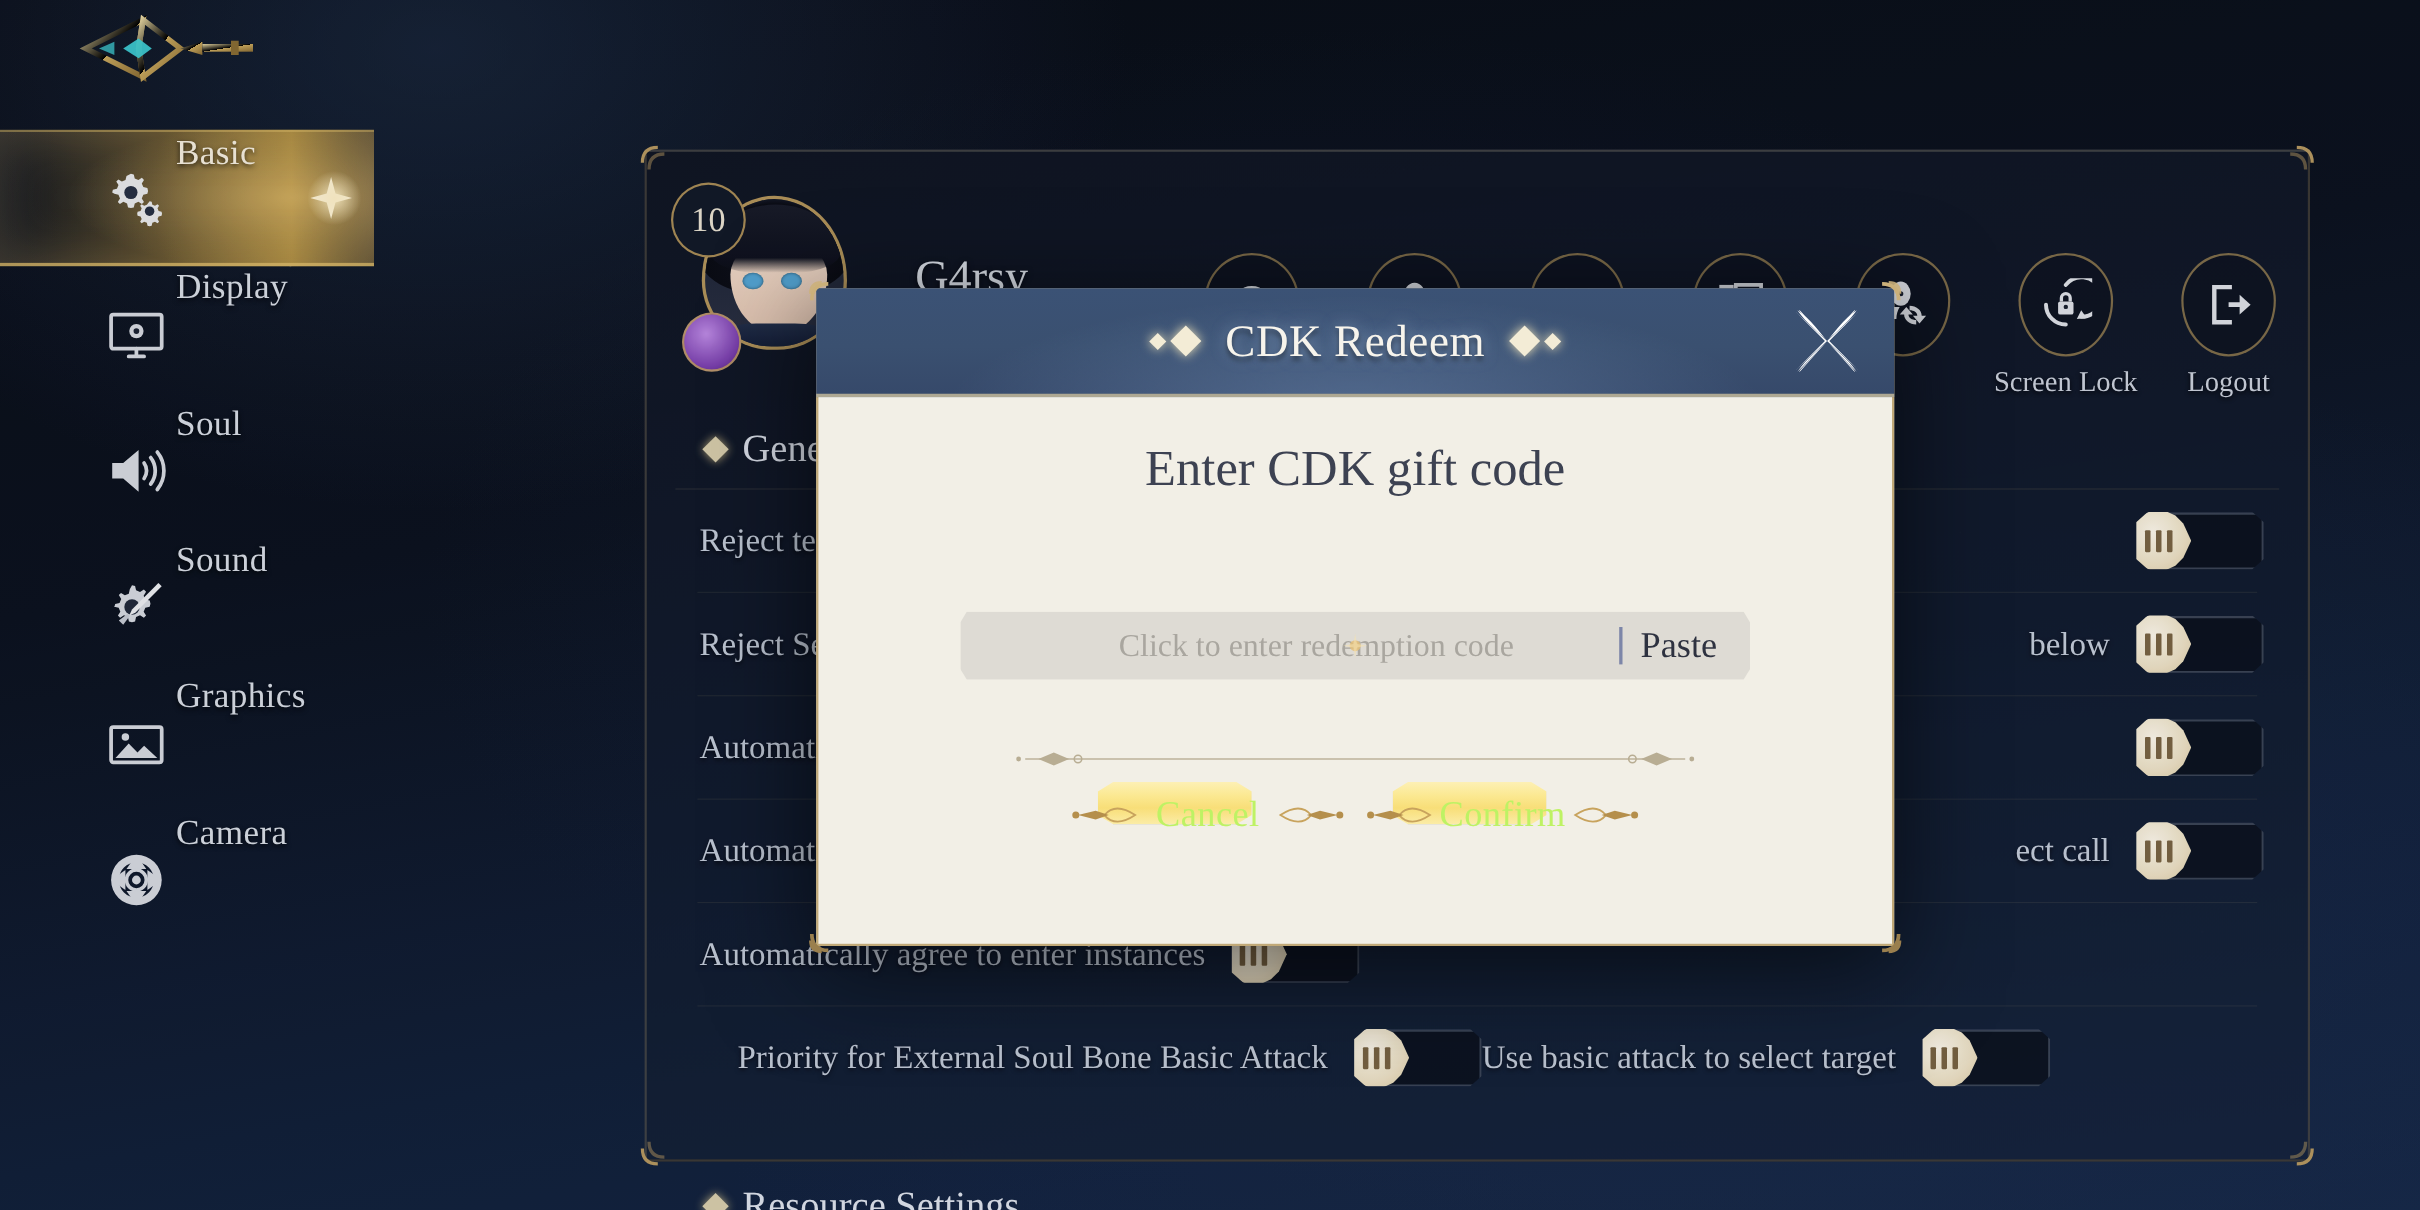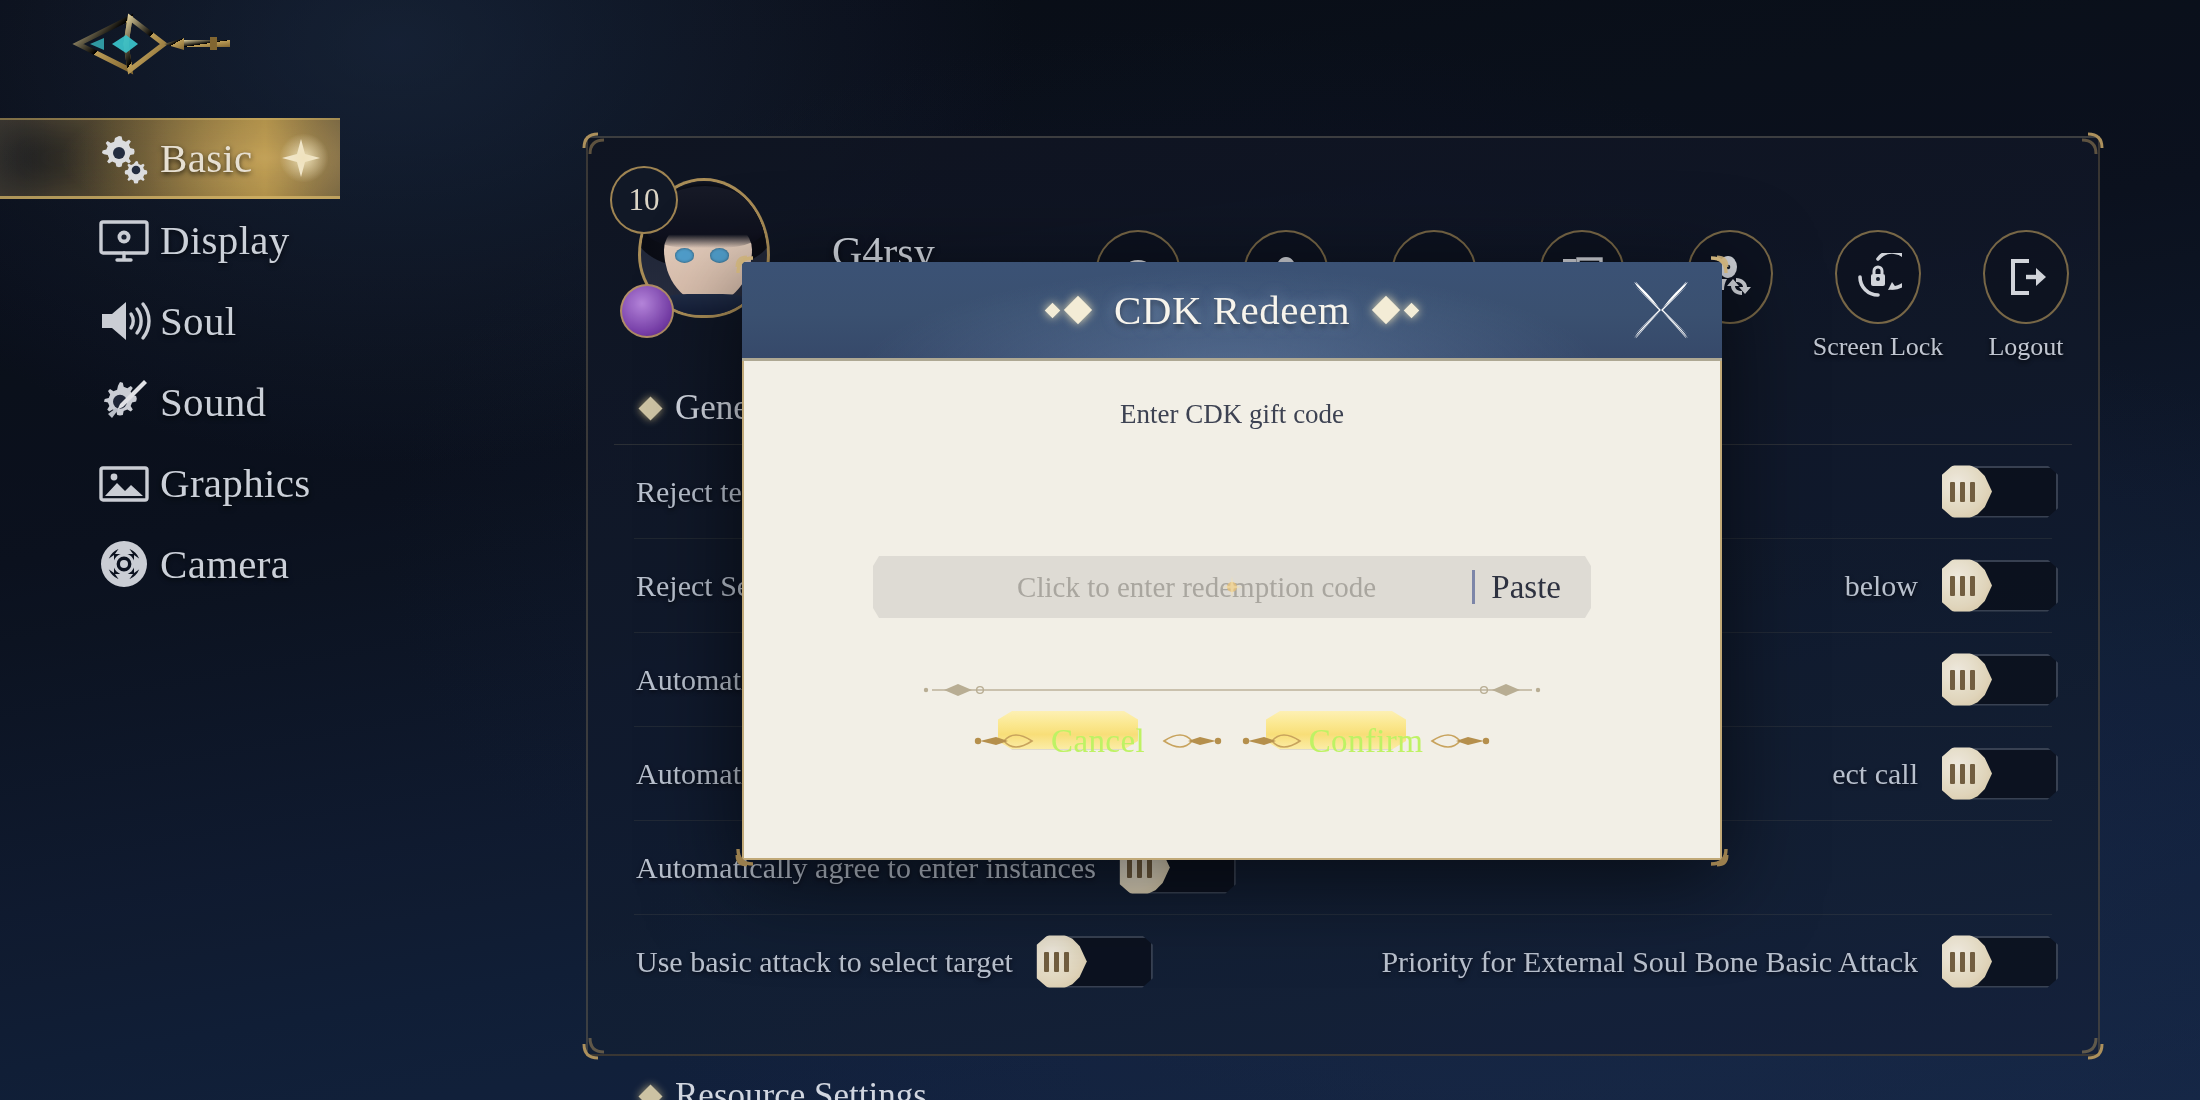--- a/index.html
+++ b/index.html
@@ -29,23 +29,23 @@
       radial-gradient(1.5px 1.5px at 91% 77%, rgba(255,255,255,.15), transparent),
       radial-gradient(1px 1px at 47% 88%, rgba(255,255,255,.12), transparent);
   }
 
   
   #logo { position:absolute; left:60px; top:4px; width:220px; height:78px; }
 
   
   #sidebar { position:absolute; left:0; top:118px; width:340px; }
   .nav-item{
-    position:relative; height:81px;
-    display:flex; align-items:center; padding-left:96px;
-    color:#d8dde6; font-size:41px; letter-spacing:.3px;
+    position:relative; height:124px;
+    display:flex; padding-left:96px;
+    color:#d8dde6; font-size:32px; letter-spacing:.3px;
     font-family:"Liberation Serif","DejaVu Serif",serif;
     text-shadow:0 2px 5px rgba(0,0,0,.75);
   }
   .nav-item .nav-ico{
     position:absolute; left:96px; top:50%; transform:translateY(-50%);
     width:56px; height:56px; display:block;
   }
   .nav-item .nav-label{ margin-left:64px; }
   .nav-item.active{
     color:#f6efe0;
@@ -225,21 +225,21 @@
   }
   .m-corner{ position:absolute; width:36px; height:36px; }
   .m-tl{ left:-7px; top:-7px; }
   .m-tr{ right:-7px; top:-7px; transform:scaleX(-1); }
   .m-bl{ left:-7px; bottom:-7px; transform:scaleY(-1); }
   .m-br{ right:-7px; bottom:-7px; transform:scale(-1,-1); }
 
   #modal-body{ position:absolute; left:0; right:0; top:99px; bottom:0; }
   #subtitle{
     text-align:center; margin-top:38px;
-    color:#3d4252; font-size:27px;
+    color:#3d4252; font-size:46px;
   }
   #input-wrap{
     position:absolute; left:50%; top:195px; transform:translateX(-50%);
     width:718px; height:62px;
     background:#dedbd4;
     clip-path:polygon(0 16%,6px 0,calc(100% - 6px) 0,100% 16%,100% 84%,calc(100% - 6px) 100%,6px 100%,0 84%);
     display:flex; align-items:center;
   }
   #cdk-input{
     flex:1; height:100%; border:0; outline:0; background:transparent;
@@ -625,32 +625,32 @@
               <i></i>
               <i></i>
               <i></i>
             </span>
           </div>
         </div>
     </div>
     <div class="divider"></div>
 
     <div class="row">
+      <div class="cell right">
+          <span class="txt">Priority for External Soul Bone Basic Attack</span>
+        <div class="toggle">
+            <span class="knob">
+              <i></i>
+              <i></i>
+              <i></i>
+            </span>
+          </div>
+        </div>
       <div class="cell">
           <span class="txt">Use basic attack to select target</span>
-        <div class="toggle">
-            <span class="knob">
-              <i></i>
-              <i></i>
-              <i></i>
-            </span>
-          </div>
-        </div>
-      <div class="cell right">
-          <span class="txt">Priority for External Soul Bone Basic Attack</span>
         <div class="toggle">
             <span class="knob">
               <i></i>
               <i></i>
               <i></i>
             </span>
           </div>
         </div>
     </div>
 

